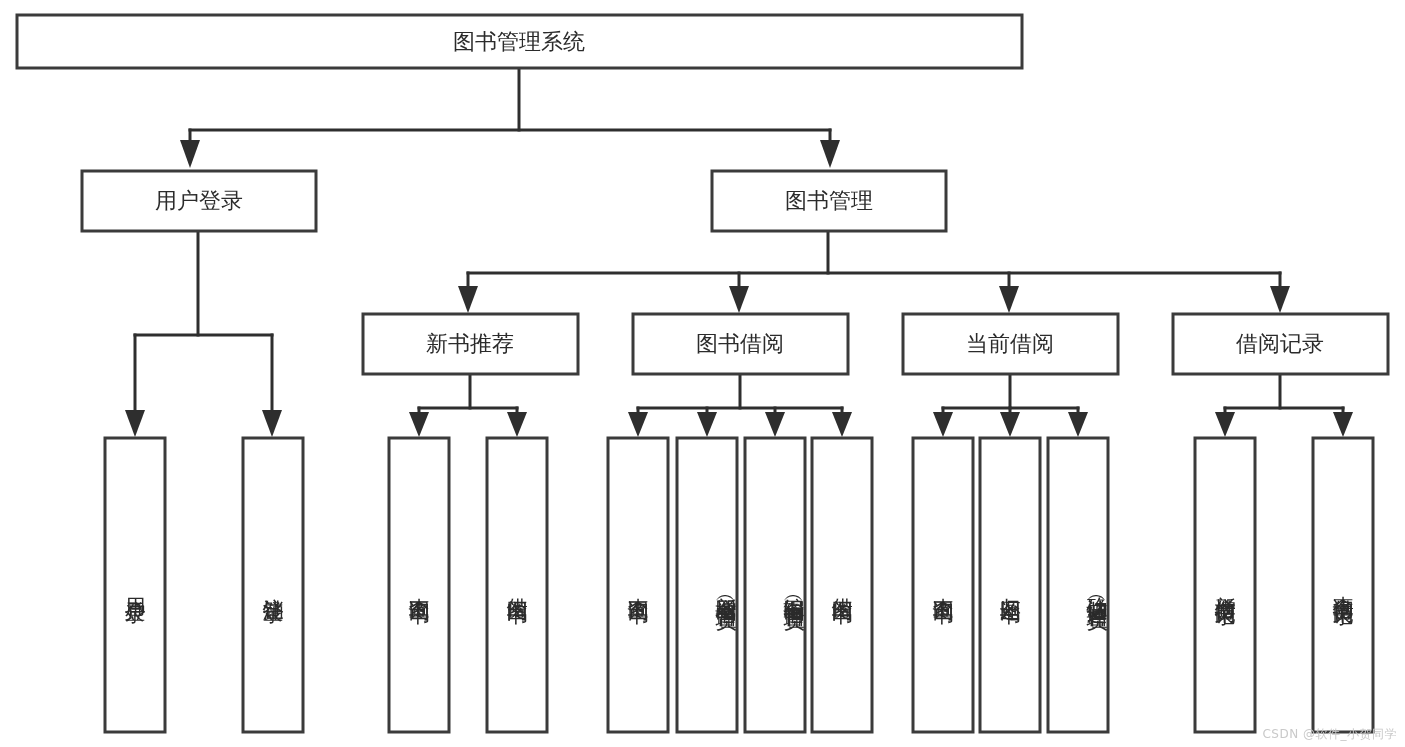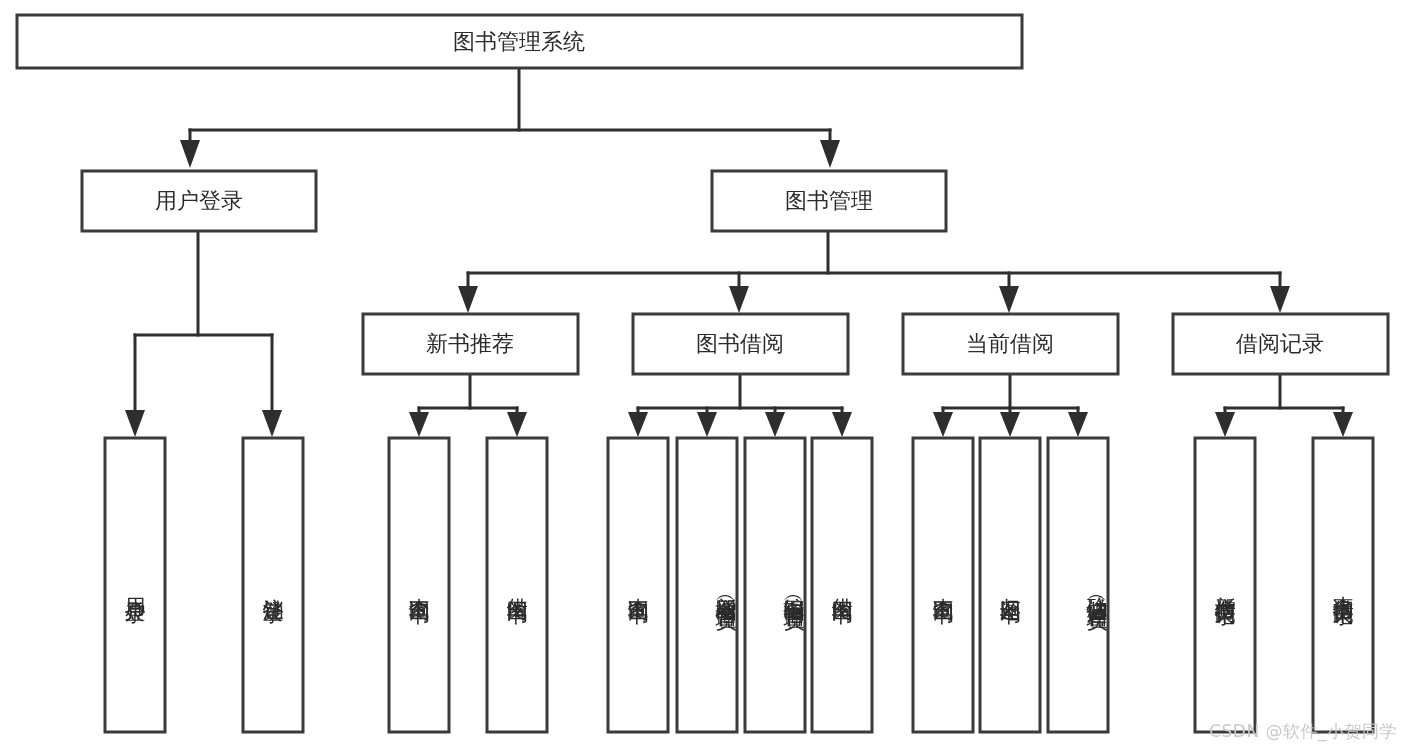--- a/index.html
+++ b/index.html
@@ -60,21 +60,21 @@
     pointer-events: none;
   }
   .leaf-label.centered {
     align-items: center;
   }
   .watermark {
     position: absolute;
     right: 8px;
     bottom: 4px;
     font-family: "DejaVu Sans", "Liberation Sans", sans-serif;
-    font-size: 17px;
+    font-size: 12px;
     color: #c9c9c9;
     white-space: nowrap;
     letter-spacing: 0.5px;
   }
 </style>
 </head>
 <body>
 
 <div id="page">
 

